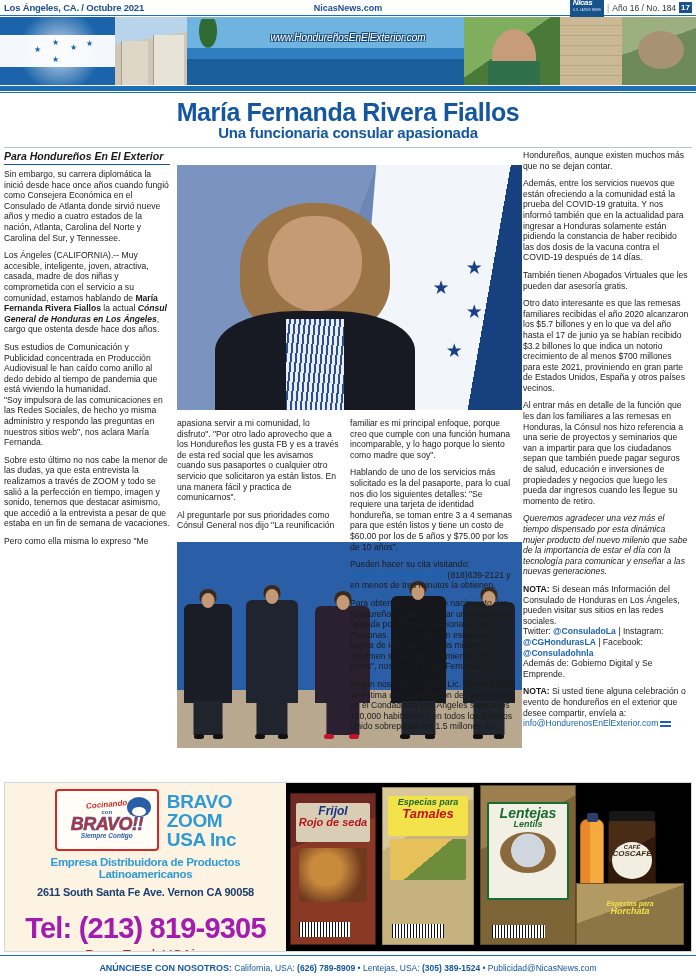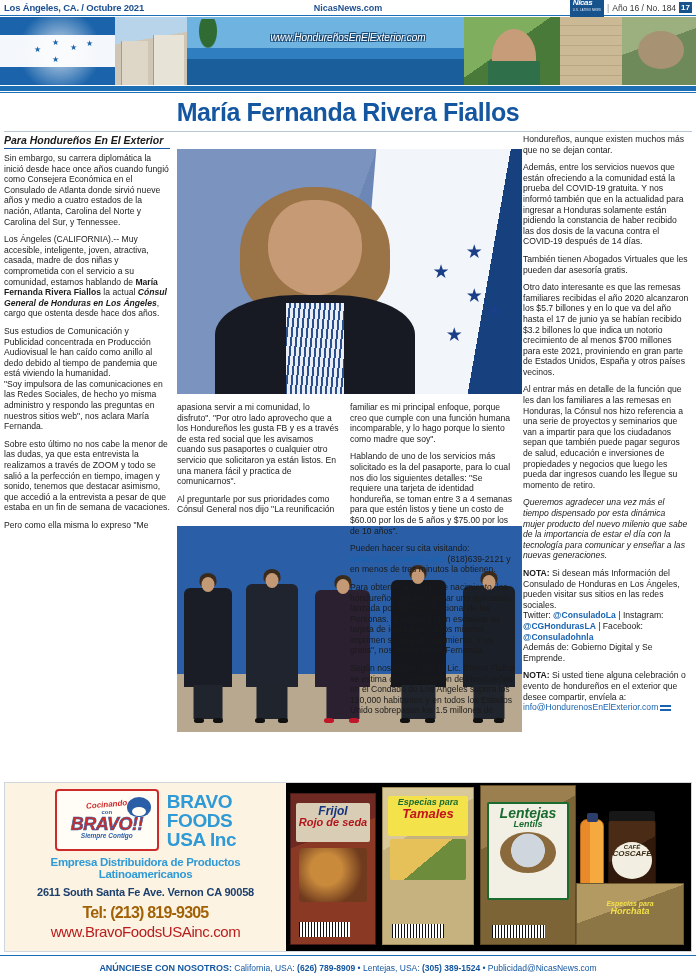--- a/index.html
+++ b/index.html
@@ -155,21 +155,21 @@
   .bb-2 { font-size: 6px; color: #2a5fa8; font-weight: bold; }
   .bb-3 { font-size: 18px; color: #cf2a2a; font-weight: bold; font-style: italic; letter-spacing: -0.5px;
           -webkit-text-stroke: 0.6px #2a5fa8; }
   .bb-4 { font-size: 6.5px; color: #2a5fa8; font-weight: bold; font-style: italic; }
   .bb-cow { position: absolute; right: 6px; top: 6px; width: 24px; height: 20px; background: #2a5fa8; border-radius: 50% 50% 45% 45%; }
   .bb-cow::after { content:""; position: absolute; left: 5px; top: 10px; width: 14px; height: 9px; background: #fffdf6; border-radius: 50%; }
   .brand-lines { text-align: left; }
   .brand-lines div { font-size: 19px; font-weight: bold; color: #2f9ad6; line-height: 19px; letter-spacing: -0.4px; }
   .ad-tag { font-size: 11.5px; font-weight: bold; color: #2f9ad6; margin-top: 5px; letter-spacing: -0.3px; }
   .ad-addr { font-size: 11px; font-weight: bold; color: #1c3f6e; margin-top: 6px; letter-spacing: -0.2px; }
-  .ad-tel { font-size: 16px; font-weight: bold; color: #a16207; margin-top: 6px; letter-spacing: -0.8px; }
+  .ad-tel { font-size: 29px; font-weight: bold; color: #a21caf; margin-top: 14px; letter-spacing: -0.8px; }
   .ad-web { font-size: 15px; font-weight: normal; color: #b91c1c; margin-top: 1px; letter-spacing: -0.4px; }
 
   .ad-right { flex: 1; position: relative; background: #000000; }
   .pack { position: absolute; bottom: 6px; }
   .pk-label { position: absolute; left: 6%; right: 6%; top: 10%; border-radius: 2px; text-align: center; padding: 2px 0; }
   .pk-t1 { font-weight: bold; font-style: italic; line-height: 1; }
   .pk-t2 { font-weight: bold; font-style: italic; line-height: 1; }
 
   
   .footer { position: absolute; left: 0; right: 0; bottom: 0; height: 24px;
@@ -213,20 +213,21 @@
 
     <div class="banner-title">
       <div class="burl">www.HondureñosEnElExterior.com</div>
     </div>
   </div>
   <div class="banner-rule"></div>
   <div class="banner-rule2"></div>
 
   <div class="headline">
     <div class="h-main">María Fernanda Rivera Fiallos</div>
+    <div class="h-sub">Una funcionaria consular apasionada</div>
   </div>
   <div class="hr-thin"></div>
 
   <div class="body-area">
     <div class="cols">
 
       <div class="col">
         <div class="kicker">Para Hondureños En El Exterior</div>
         <p class="bt">Sin embargo, su carrera diplomática la inició desde hace once años cuando fungió como Consejera Económica en el Consulado de Atlanta donde sirvió nueve años y medio a cuatro estados de la nación, Atlanta, Carolina del Norte y Carolina del Sur, y Tennessee.</p>
         <p class="bt">
@@ -341,21 +342,21 @@
       <div class="ad-logo-row">
         <div class="bravo-badge">
           <div class="bb-cow"></div>
           <div class="bb-1">Cocinando</div>
           <div class="bb-2">con</div>
           <div class="bb-3">BRAVO!!</div>
           <div class="bb-4">Siempre Contigo</div>
         </div>
         <div class="brand-lines">
           <div>BRAVO</div>
-          <div>FOODS</div>
+          <div>ZOOM</div>
           <div>USA Inc</div>
         </div>
       </div>
       <div class="ad-tag">Empresa Distribuidora de Productos Latinoamericanos</div>
       <div class="ad-addr">2611 South Santa Fe Ave.  Vernon CA 90058</div>
       <div class="ad-tel">Tel: (213) 819-9305</div>
       <div class="ad-web">www.BravoFoodsUSAinc.com</div>
     </div>
 
     <div class="ad-right">

